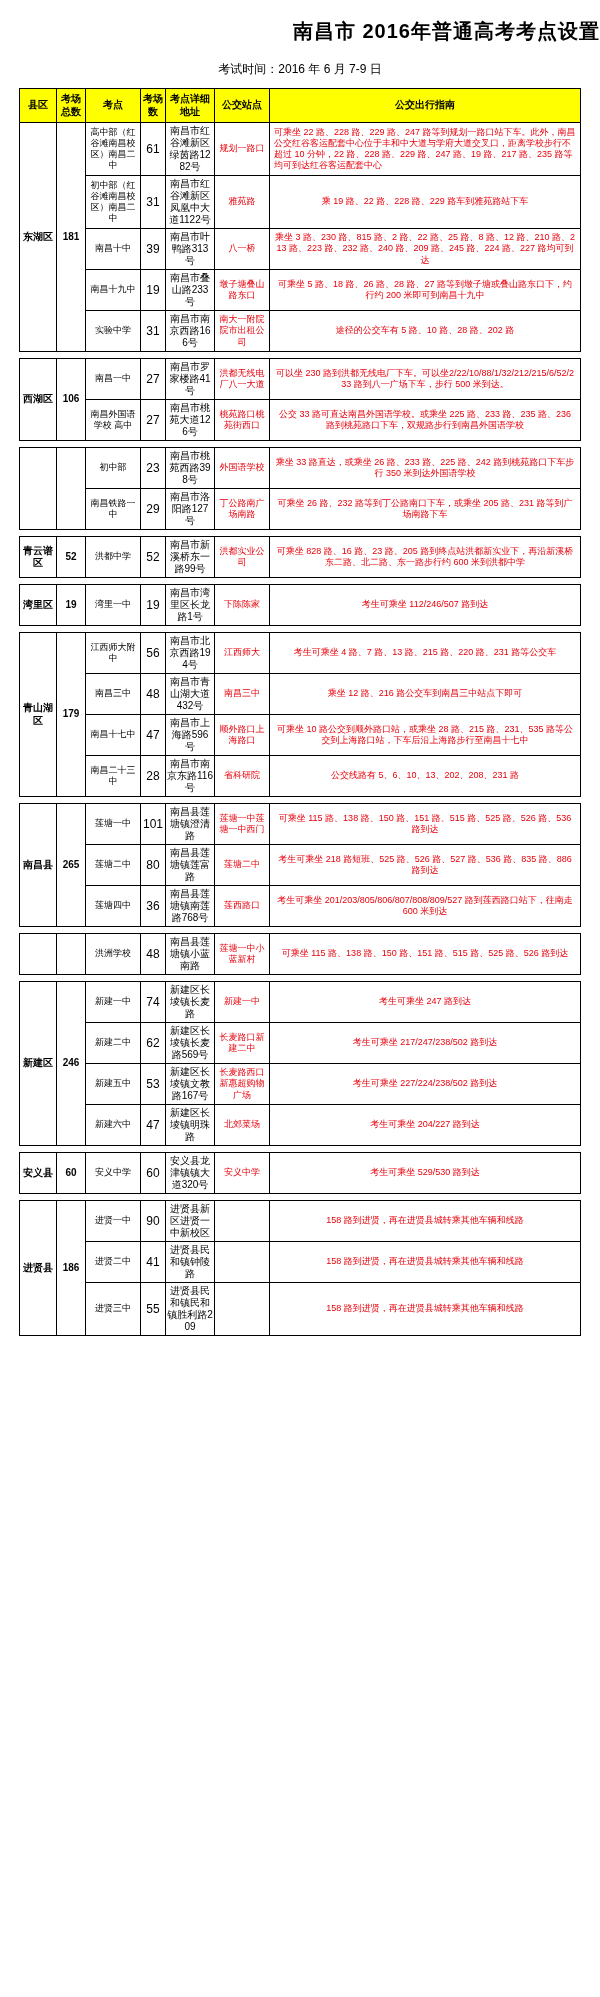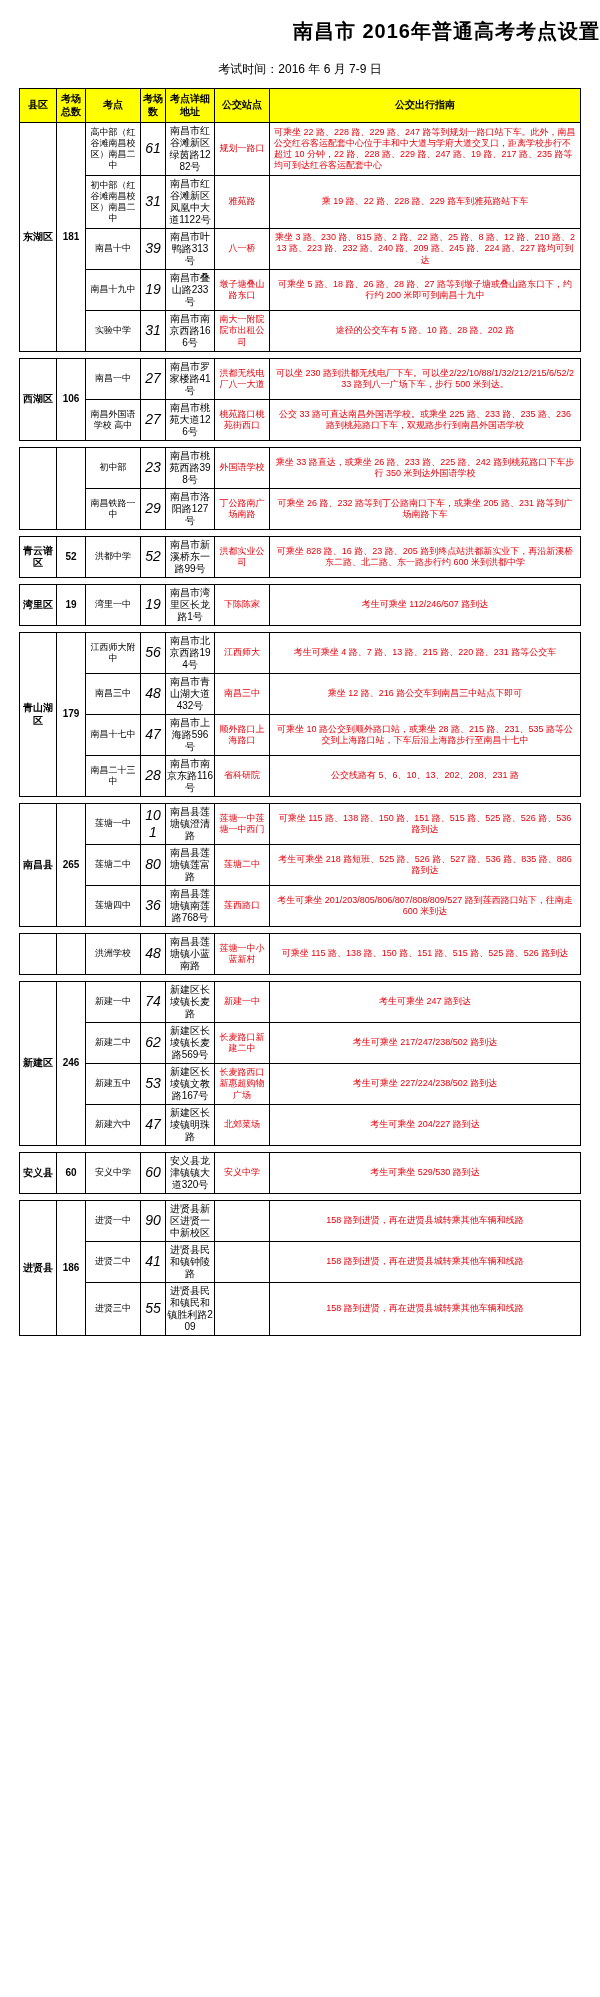--- a/index.html
+++ b/index.html
@@ -13,21 +13,21 @@
   th.c-qu{width:34px;}
   th.c-tot{width:26px;}
   th.c-site{width:52px;}
   th.c-num{width:22px;}
   th.c-addr{width:46px;margin-top:32px;}
   th.c-stop{width:52px;}
   th.c-guide{width:308px;margin-top:16px;}
   td.qu{font-weight:bold;font-size:10px;}
   td.tot{font-weight:bold;font-size:10px;}
   td.site{font-size:9px;}
-  td.num{font-size:14px;font-style:italic;}
+  td.num{font-size:12px;}
   td.addr{font-size:10px;line-height:1.2;}
   td.stop{color:#e8000b;font-size:9px;}
   td.guide{color:#e8000b;font-size:9px;text-align:left;padding:2px 4px;}
   td.guide.center{text-align:center;}
   tr.gap td{border:none;height:6px;padding:0;}
 </style>
 </head>
 <body>
 
 <div class="page">

